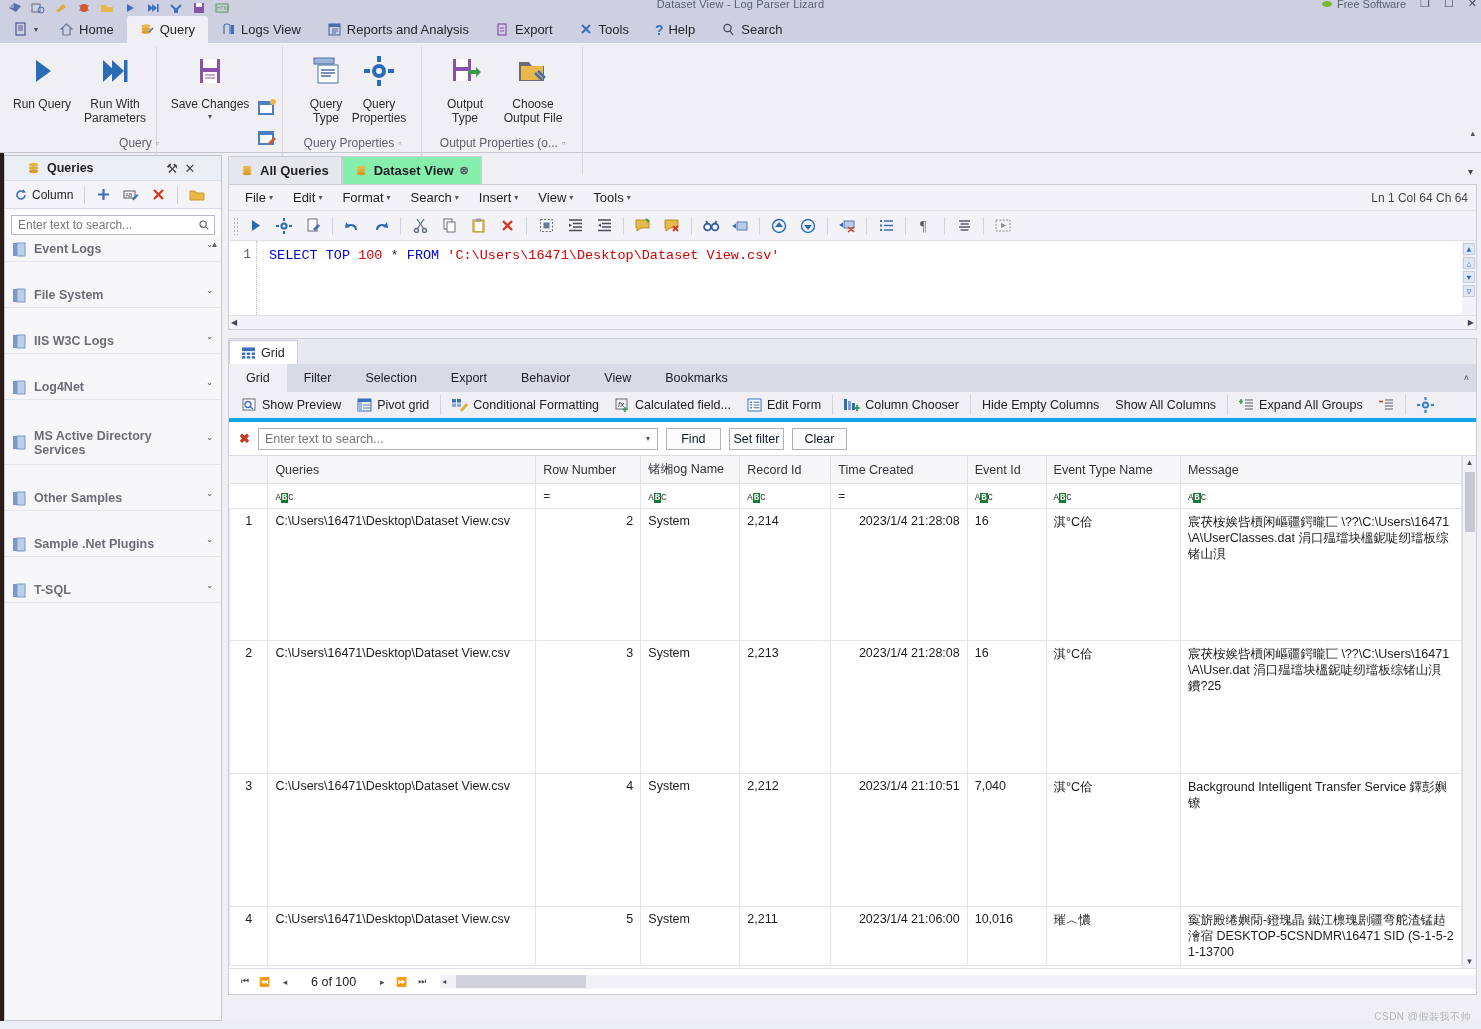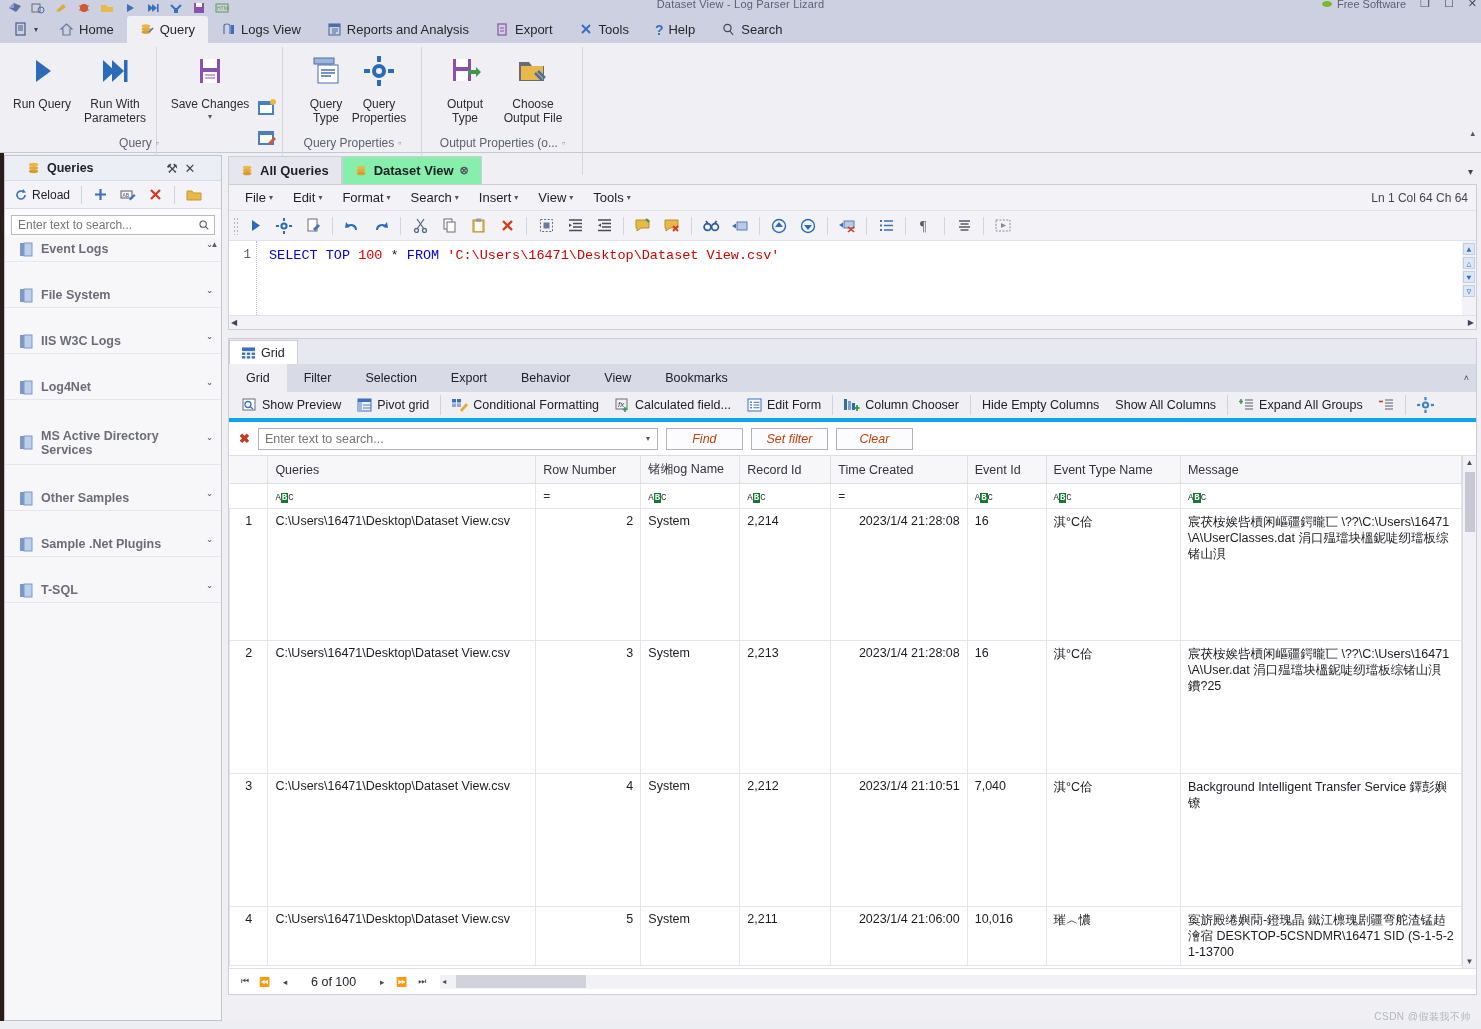--- a/index.html
+++ b/index.html
@@ -105,21 +105,21 @@
     border:1px solid #b9b9c6; display:flex; align-items:center;
     padding:0 4px;
   }
   .lp-search input{
     border:0; outline:0; flex:1; font-size:12px; color:#8b8b96;
     font-family:"Liberation Sans", sans-serif; background:transparent;
   }
   .lp-list{ position:absolute; left:0; right:0; top:81px; bottom:0; overflow:hidden; background:#f7f7fa;}
   .lp-item{
     display:flex; align-items:center; gap:8px;
-    padding:0 10px 0 15px; height:25px;
+    padding:0 10px 0 8px; height:25px;
     border-bottom:1px solid #e6e6ee;
     font-size:12.5px; font-weight:bold; color:#6c6c79;
     cursor:default;
   }
   .lp-item .txt{ flex:1; line-height:14px; }
   .lp-item .chev{ color:#6c6c79; font-size:10px; }
   .lp-item.tall{ height:44px; }
   .lp-gap{ height:21px; }
   .lp-scroll{
     position:absolute; right:2px; top:84px; width:9px; bottom:4px;
@@ -225,23 +225,23 @@
   .findinput{
     width:400px; height:22px; border:1px solid #b0b0be; background:#fff;
     display:flex; align-items:center; padding:0 4px;
   }
   .findinput input{
     flex:1; border:0; outline:0; font-size:12.5px; color:#8b8b96;
     font-family:"Liberation Sans", sans-serif;
   }
   .findinput .dd{ font-size:8px; color:#55555f; padding:0 3px;}
   .fbtn{
-    width:77px; height:22px; border:1px solid #b0b0be; background:#fcfcfe;
+    width:55px; height:22px; border:1px solid #b0b0be; background:#fcfcfe;
     display:flex; align-items:center; justify-content:center;
-    font-size:12.5px; color:#c2410c; cursor:default;font-style:italic;
+    font-size:12.5px; color:#0f172a; cursor:default;
   }
 
   
   .dgwrap{ position:relative; height:512px; overflow:hidden; background:#fff;}
   table.dg{ border-collapse:collapse; table-layout:fixed; width:1233px; }
   table.dg th{
     background:#f7f7fa; border:1px solid #dfdfe8; border-top:none;
     font-weight:normal; font-size:12.5px; color:#32323c;
     text-align:left; padding:5px 7px; height:26px;
   }
@@ -573,21 +573,21 @@
     <span class="hbtn">⚒</span>
     <span class="hbtn">✕</span>
   </div>
 
   <div class="lp-tools">
     <div class="tbtn">
       <svg width="14" height="14" viewBox="0 0 14 14">
           <path d="M11 7a4 4 0 1 1-1.4-3" fill="none" stroke="#3c6fbd" stroke-width="1.6"></path>
           <polygon points="9,1 12,4.5 8,4.8" fill="#3c6fbd"></polygon>
         </svg>
-      <span>Reload</span>
+      <span>Column</span>
     </div>
     <div class="tsep"></div>
     <div class="tbtn">
       <svg width="15" height="15" viewBox="0 0 15 15">
           <path d="M7.5 2v11M2 7.5h11" stroke="#3c6fbd" stroke-width="2.2"></path>
         </svg>
     </div>
     <div class="tbtn">
       <svg width="16" height="14" viewBox="0 0 16 14">
           <rect x="1" y="3" width="11" height="7" fill="none" stroke="#5a5a68"></rect>

